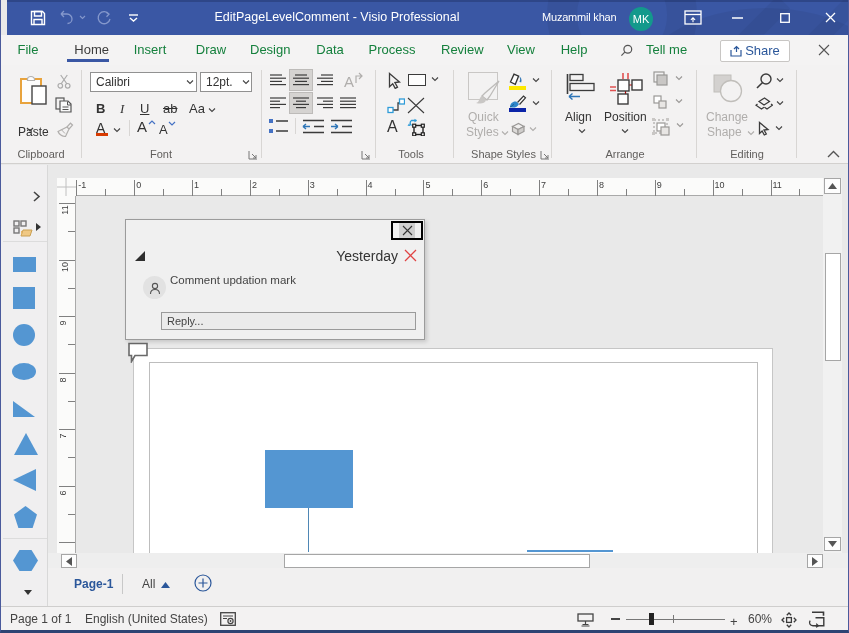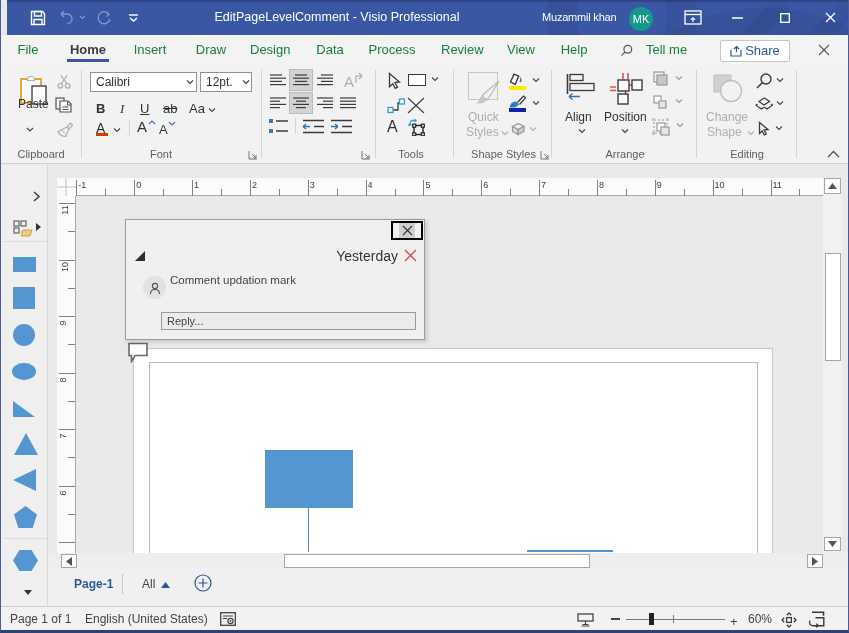--- a/index.html
+++ b/index.html
@@ -12,21 +12,21 @@
 #titlebar .deco2{position:absolute;left:540px;top:-60px;width:150px;height:150px;border:30px solid rgba(0,0,0,.05);border-radius:50%;}
 #titlebar .decoL1{position:absolute;left:690px;top:-30px;width:18px;height:220px;background:rgba(0,0,0,.045);transform:rotate(45deg);}
 #titlebar .decoL2{position:absolute;left:760px;top:-30px;width:18px;height:220px;background:rgba(0,0,0,.045);transform:rotate(45deg);}
 #title-text{position:absolute;left:0;top:0;width:660px;text-align:center;line-height:35px;color:#fff;font-size:12.5px;}
 .tb-ico{position:absolute;top:0;height:35px;display:flex;align-items:center;justify-content:center;}
 #mk{position:absolute;left:622px;top:7px;width:24px;height:24px;border-radius:50%;background:#13998c;color:#fff;font-size:11px;text-align:center;line-height:24px;}
 #uname{position:absolute;left:535px;top:0;height:35px;line-height:35px;color:#fff;font-size:11px;letter-spacing:-0.2px;}
 
 #tabrow{position:absolute;left:1px;top:35px;width:847px;height:30px;background:#f4f3f3;}
 .tab{position:absolute;top:0;height:30px;line-height:30px;font-size:13px;color:#15803d;text-align:center;}
-#tab-home{color:#3c3c3c;font-weight:bold;}
+#tab-home{color:#3c3c3c;font-weight:normal;text-align:right;}
 #tab-home:after{content:"";position:absolute;left:0;right:0;bottom:3px;height:3px;background:#3a57a4;}
 #sharebtn{position:absolute;left:719px;top:5px;width:70px;height:22px;border:1px solid #c8c6c4;border-radius:2px;background:#fff;font-size:13px;color:#2b579a;line-height:20px;text-align:center;}
 
 #ribbon{position:absolute;left:1px;top:65px;width:847px;height:99px;background:#f3f2f2;border-bottom:1px solid #d2d0ce;}
 .gsep{position:absolute;top:5px;height:88px;width:1px;background:#d8d6d4;}
 .glabel{position:absolute;top:83px;font-size:11px;color:#605e5c;text-align:center;white-space:nowrap;}
 .launcher{position:absolute;top:85px;width:10px;height:10px;}
 .rtext{position:absolute;font-size:12px;color:#333;white-space:nowrap;}
 .gray{color:#b0aeac;}
 .combo{position:absolute;background:#fff;border:1px solid #919191;font-size:12px;color:#333;}
@@ -157,21 +157,21 @@
 
 <div id="ribbon">
 
   <div class="abs" style="left:18px;top:10px;">
     <svg width="30" height="30" viewBox="0 0 30 30">
       <rect x="2" y="4" width="20" height="24" fill="#fdfdfd" stroke="#e8a33d" stroke-width="2"></rect>
       <path d="M8.5 4.5a3.5 3 0 0 1 7 0v1h-7z" fill="#fdfdfd" stroke="#b0b0b0" stroke-width="1.2"></path>
       <rect x="13" y="11" width="14" height="18" fill="#fff" stroke="#444" stroke-width="1.4"></rect>
     </svg>
   </div>
-  <div class="rtext" style="left:17px;top:32px;">Paste</div>
+  <div class="rtext" style="left:17px;top:60px;">Paste</div>
   <div class="abs" style="left:25px;top:62px;">
       <svg width="8" height="5" viewBox="0 0 8 5">
         <path d="M1 1l3 3 3-3" fill="none" stroke="#444" stroke-width="1.2"></path>
       </svg>
     </div>
   <div class="abs" style="left:56px;top:9px;">
       <svg width="14" height="16" viewBox="0 0 14 16">
         <path d="M3.7 1L10 10M10.3 1L4 10" stroke="#ababab" stroke-width="1.2" fill="none"></path>
         <circle cx="3.3" cy="11.8" r="2.3" fill="none" stroke="#ababab" stroke-width="1.2"></circle>
         <circle cx="10.7" cy="11.8" r="2.3" fill="none" stroke="#ababab" stroke-width="1.2"></circle>

